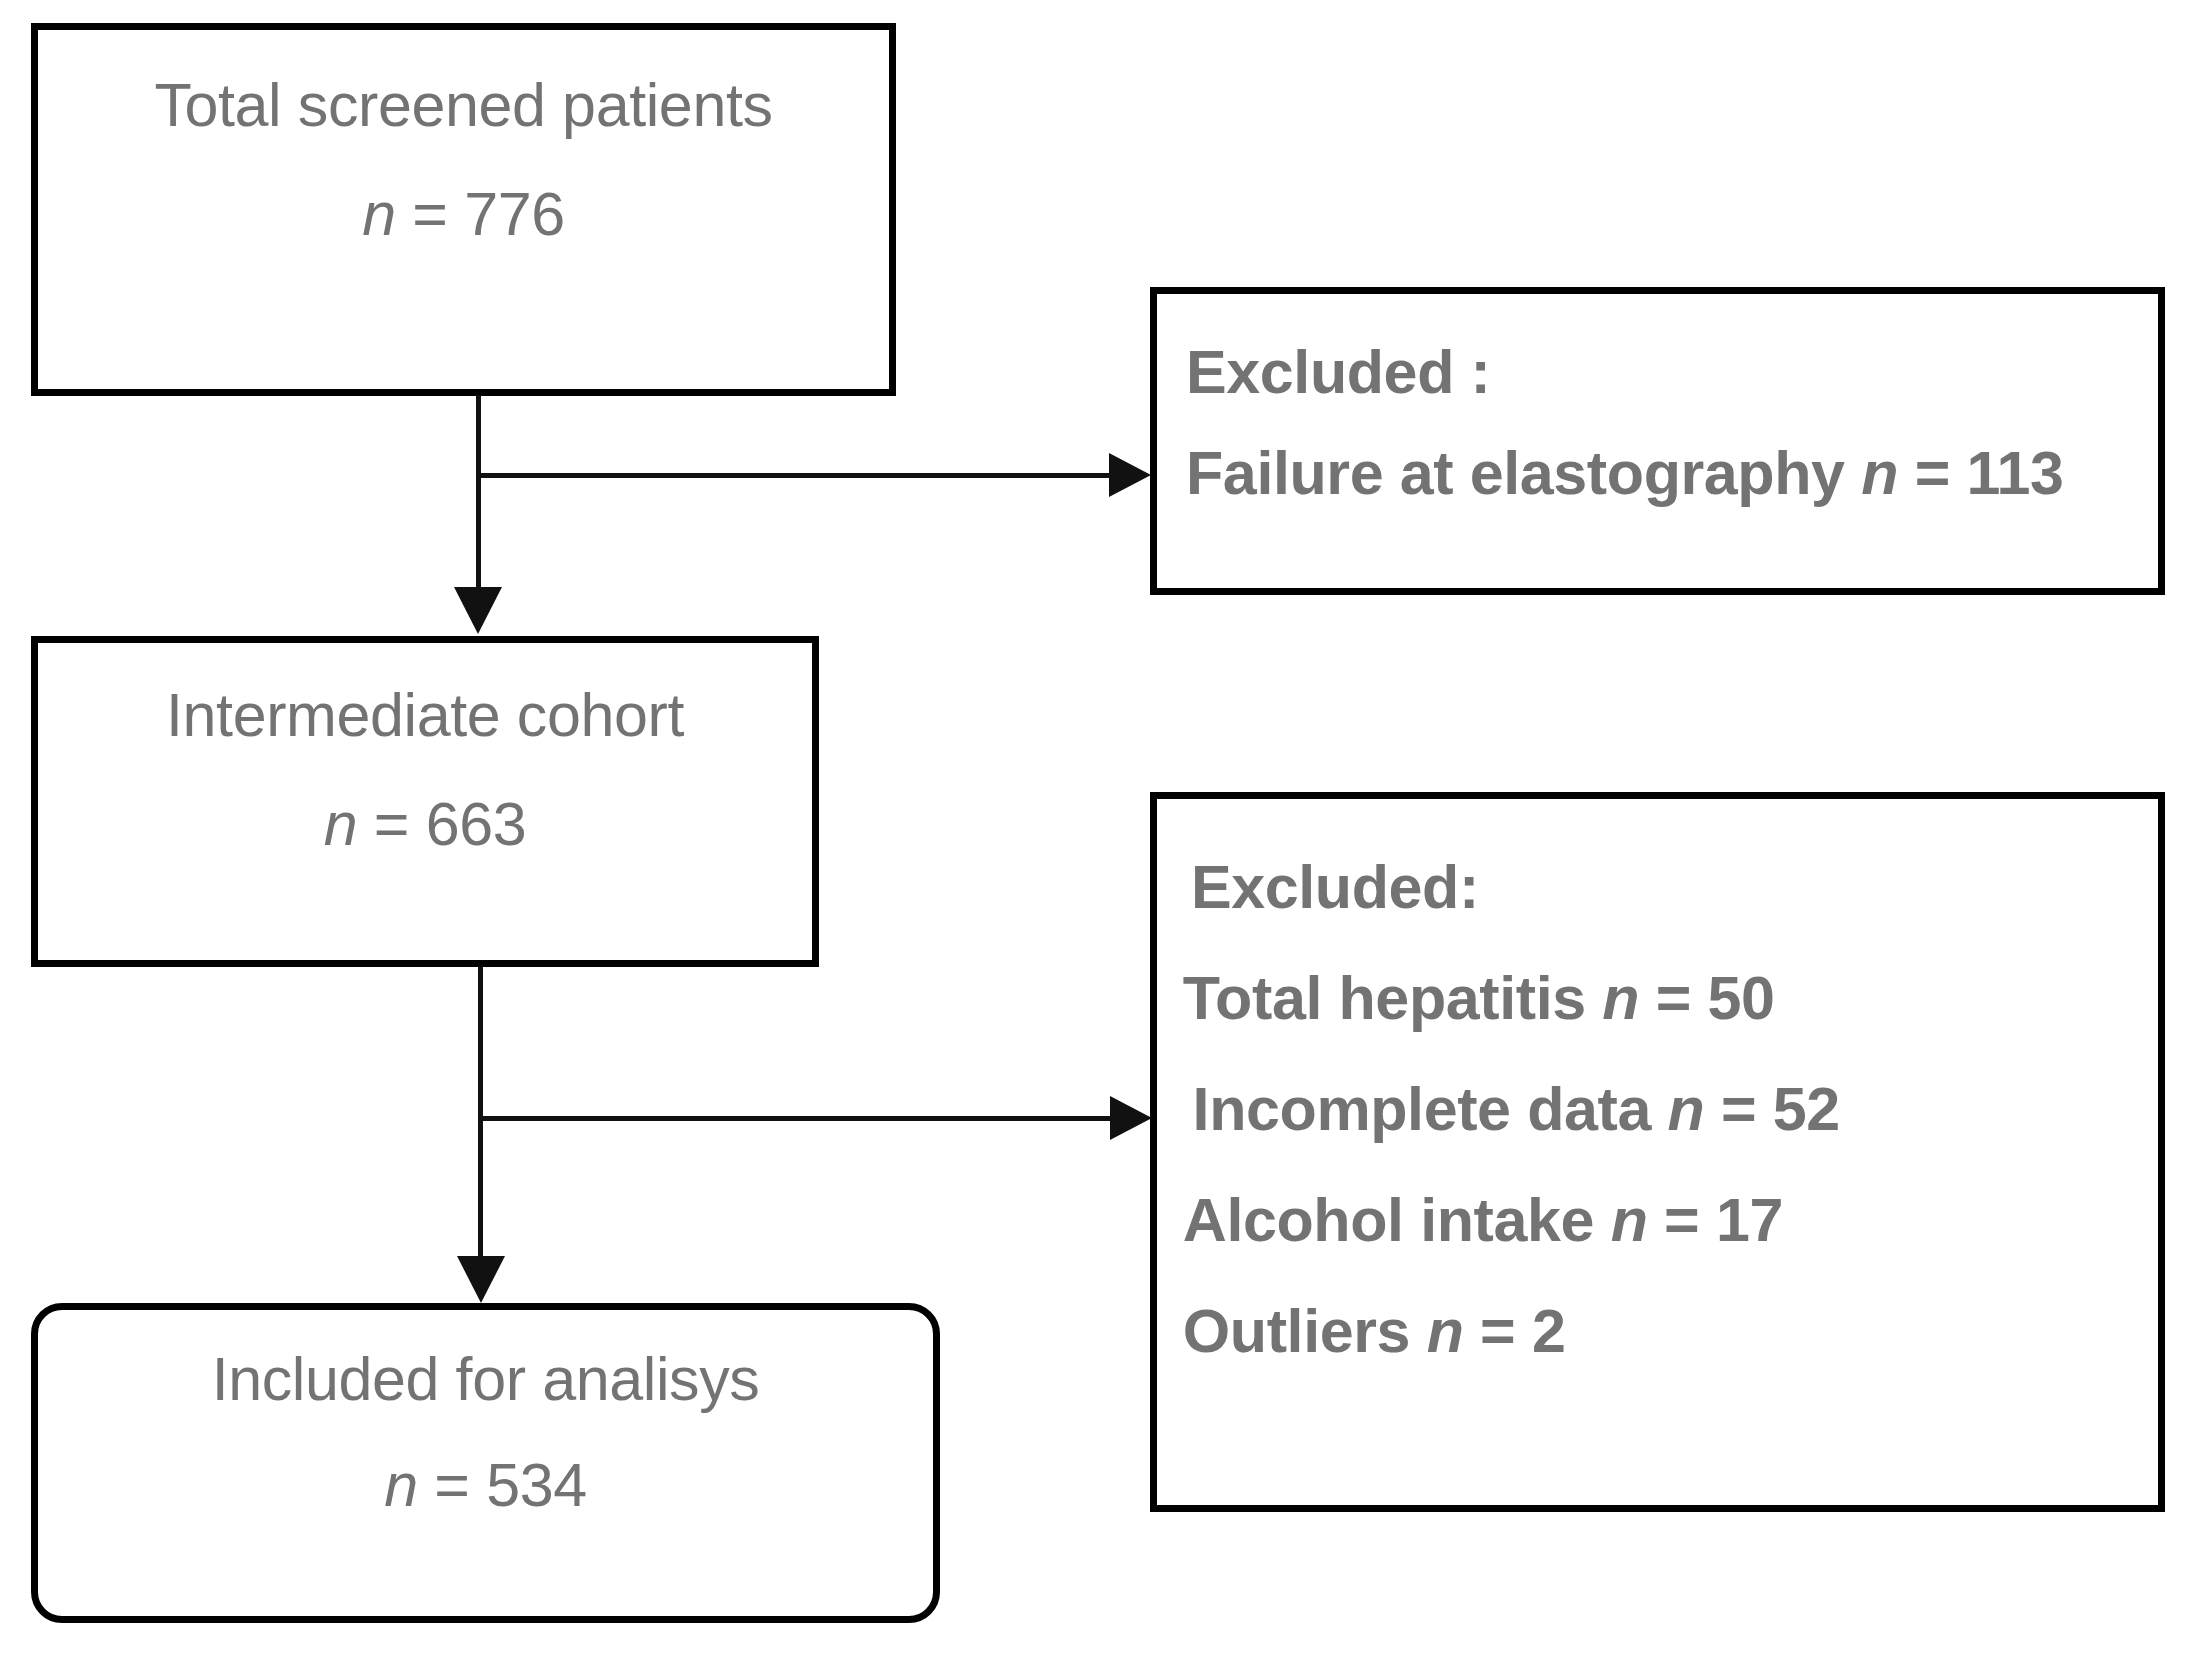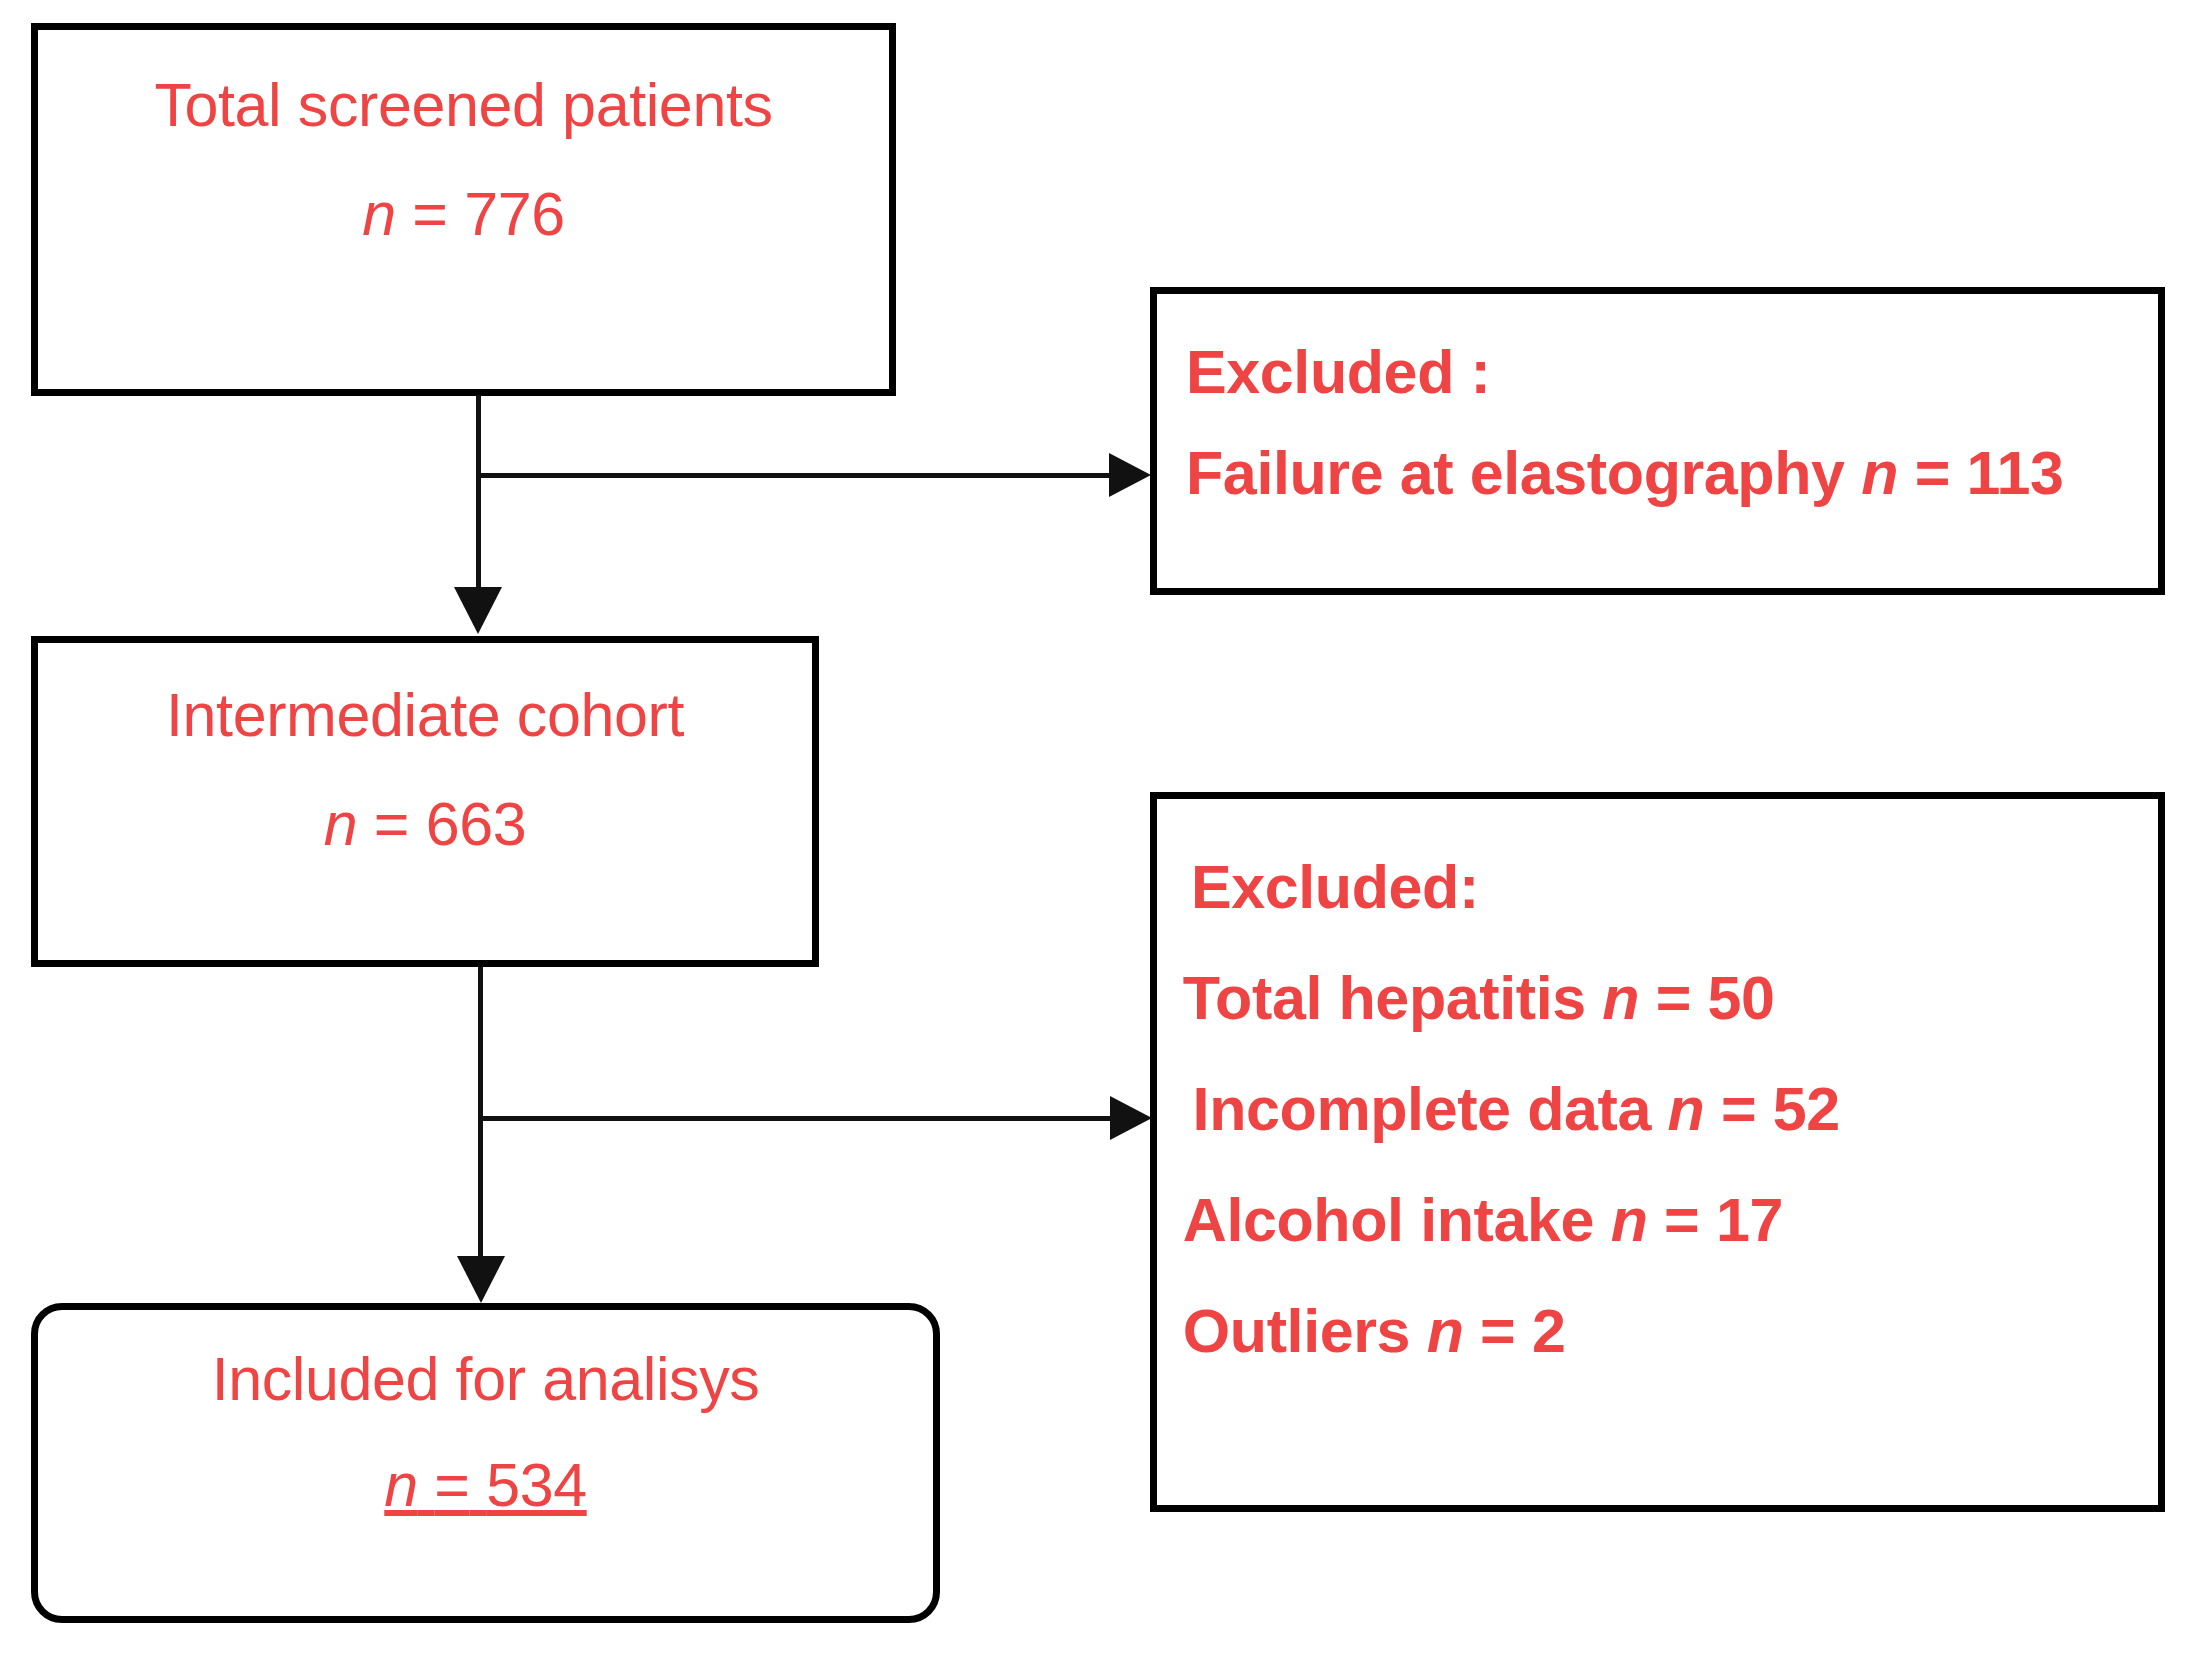--- a/index.html
+++ b/index.html
@@ -33,21 +33,21 @@
     align-items: center;
     justify-content: flex-start;
   }
   .fc-box.listy {
     align-items: flex-start;
     justify-content: flex-start;
     font-weight: bold;
   }
 
   .fc-line {
-    color: #ef4444;
+    color: #737373;
     font-size: 61px;
     line-height: 1.0;
     white-space: nowrap;
     letter-spacing: -0.4px;
   }
   .fc-line i {
     font-style: italic;
   }
 
   
@@ -56,21 +56,21 @@
   #box-total .l2    { margin-top: 48px; }
 
   
   #box-intermediate     { left: 31px;   top: 636px;  width: 788px; height: 331px; }
   #box-intermediate .l1 { margin-top: 42px; }
   #box-intermediate .l2 { margin-top: 48px; }
 
   
   #box-included     { left: 31px;   top: 1303px; width: 909px; height: 320px; border-radius: 31px; }
   #box-included .l1 { margin-top: 39px; }
-  #box-included .l2 { margin-top: 45px; text-decoration: underline; }
+  #box-included .l2 { margin-top: 45px; }
 
   
   #box-excluded-elasto { left: 1150px; top: 287px; width: 1015px; height: 308px;
                          padding-left: 29px; }
   #box-excluded-elasto .l1 { margin-top: 48px; }
   #box-excluded-elasto .l2 { margin-top: 40px; }
 
   
   #box-excluded-list { left: 1150px; top: 792px; width: 1015px; height: 720px;
                        padding-left: 22.6px; }

